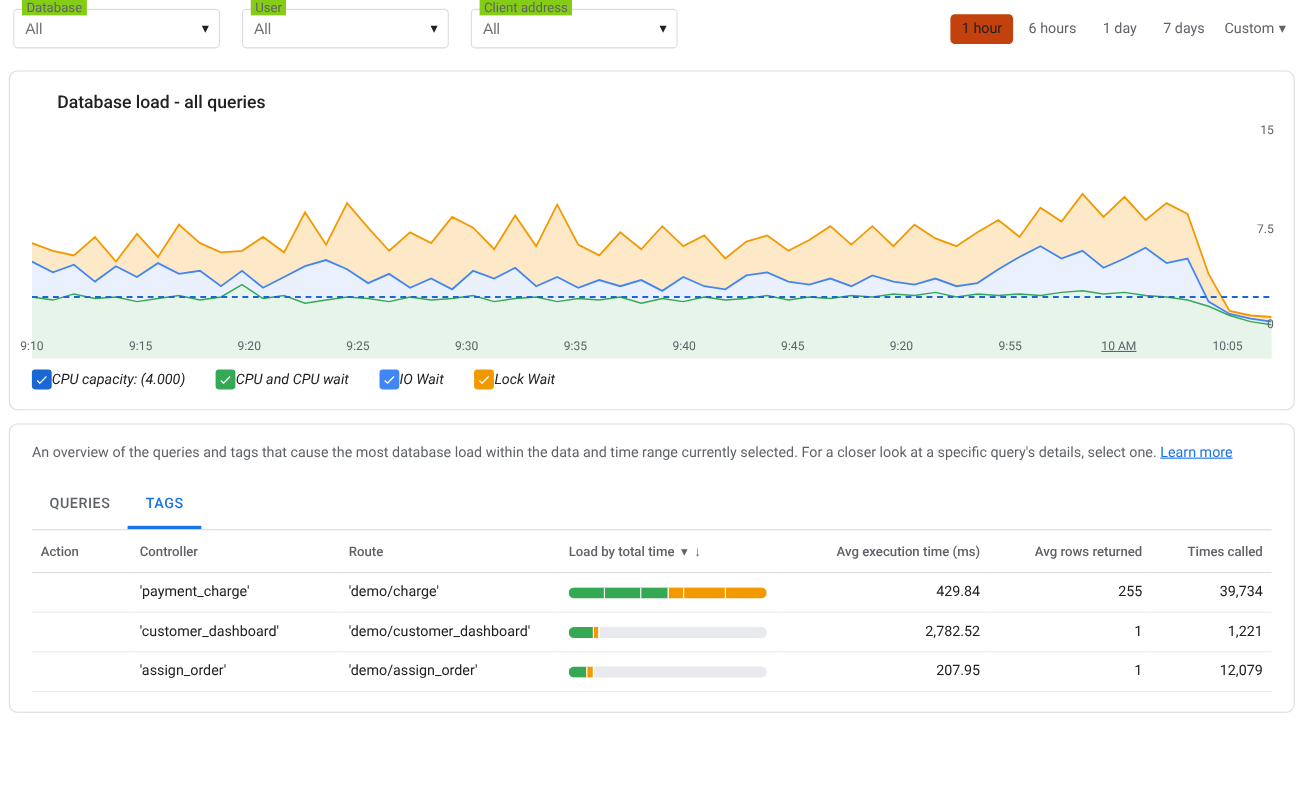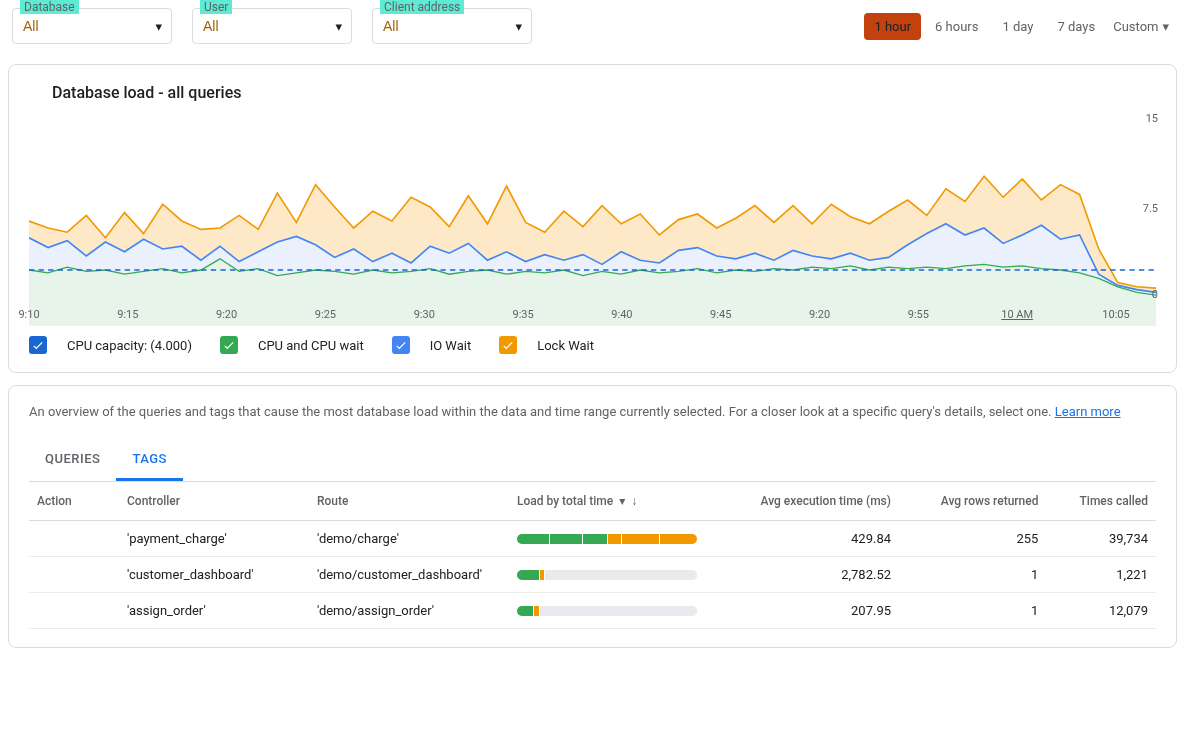--- a/index.html
+++ b/index.html
@@ -2,43 +2,43 @@
 <html><head>
 <meta charset="utf-8">
 <style>
 * { box-sizing: border-box; margin: 0; padding: 0; }
 body { font-family: Roboto, "Helvetica Neue", Arial, sans-serif; color: #202124; font-size: 13px; background: #fff; }
 .page { padding: 8px; }
 
 .top-bar { display: flex; align-items: center; gap: 20px; padding: 0 4px 8px; }
 .selectors { display: flex; gap: 20px; flex: 1; }
 .select-wrap { position: relative; }
-.select-label { position: absolute; top: -8px; left: 8px; background: #5eead4; padding: 0 4px; font-size: 12px; color: #5f6368; }
-.select { width: 160px; height: 36px; border: 1px solid #dadce0; border-radius: 4px; padding: 0 30px 0 10px; font-size: 14px; color: #a16207; background: #fff; appearance: none; cursor: pointer; }
+.select-label { position: absolute; top: -8px; left: 8px; background: #84cc16; padding: 0 4px; font-size: 12px; color: #5f6368; }
+.select { width: 188px; height: 36px; border: 1px solid #dadce0; border-radius: 4px; padding: 0 30px 0 10px; font-size: 14px; color: #737373; background: #fff; appearance: none; cursor: pointer; }
 .select-arrow { position: absolute; right: 10px; top: 50%; transform: translateY(-50%); pointer-events: none; }
 
 .time-range { display: flex; align-items: center; gap: 4px; font-size: 13px; color: #5f6368; }
 .time-btn { padding: 6px 10px; border: none; background: transparent; border-radius: 4px; font-size: 13px; color: #5f6368; cursor: pointer; font-family: inherit; }
 .time-btn.active { background: #c2410c; color: #202124; }
 .time-custom { display: flex; align-items: center; gap: 4px; cursor: pointer; padding: 6px 4px; }
 
 .panel { border: 1px solid #dadce0; border-radius: 8px; padding: 18px 20px; margin-top: 12px; }
 .panel-title { font-size: 16px; font-weight: 500; color: #202124; margin-bottom: 6px; margin-left: 23px; }
 .panel-sub { font-size: 13px; color: #5f6368; }
 .panel-sub a { color: #1a73e8; text-decoration: underline; }
 
 .chart-area { position: relative; height: 210px; margin-top: 14px; }
 .chart-svg { width: 100%; height: 100%; }
 .y-labels { position: absolute; right: -2px; top: 0; height: 180px; width: 36px; font-size: 11px; color: #5f6368; }
 .y-labels span { position: absolute; right: 0; }
 .x-labels { position: absolute; bottom: 0; left: 0; right: 40px; height: 18px; font-size: 11px; color: #5f6368; }
 .x-labels span { position: absolute; transform: translateX(-50%); }
 
 .legend { display: flex; gap: 28px; margin-top: 10px; flex-wrap: wrap; align-items: center; }
-.legend-item { display: flex; align-items: center; gap: 20px; font-size: 13px; }
+.legend-item { display: flex; align-items: center; gap: 0; font-size: 13px; font-style: italic; }
 .legend-chk { width: 18px; height: 18px; border-radius: 3px; display: flex; align-items: center; justify-content: center; color: #fff; }
 .legend-chk svg { width: 14px; height: 14px; }
 
 .tabs { display: flex; border-bottom: 1px solid #dadce0; margin-top: 20px; }
 .tab { padding: 12px 16px; font-size: 13px; font-weight: 500; letter-spacing: 0.5px; color: #5f6368; border: none; background: none; cursor: pointer; border-bottom: 3px solid transparent; font-family: inherit; }
 .tab.active { color: #1a73e8; border-bottom-color: #1a73e8; }
 
 .filter-row { display: flex; align-items: center; padding: 10px 0; border-bottom: 1px solid #dadce0; gap: 12px; }
 .filter-icon { width: 20px; height: 20px; color: #5f6368; cursor: pointer; display: flex; align-items: center; justify-content: center; }
 .filter-input { flex: 1; border: none; outline: none; font-size: 14px; font-family: inherit; color: #202124; }

